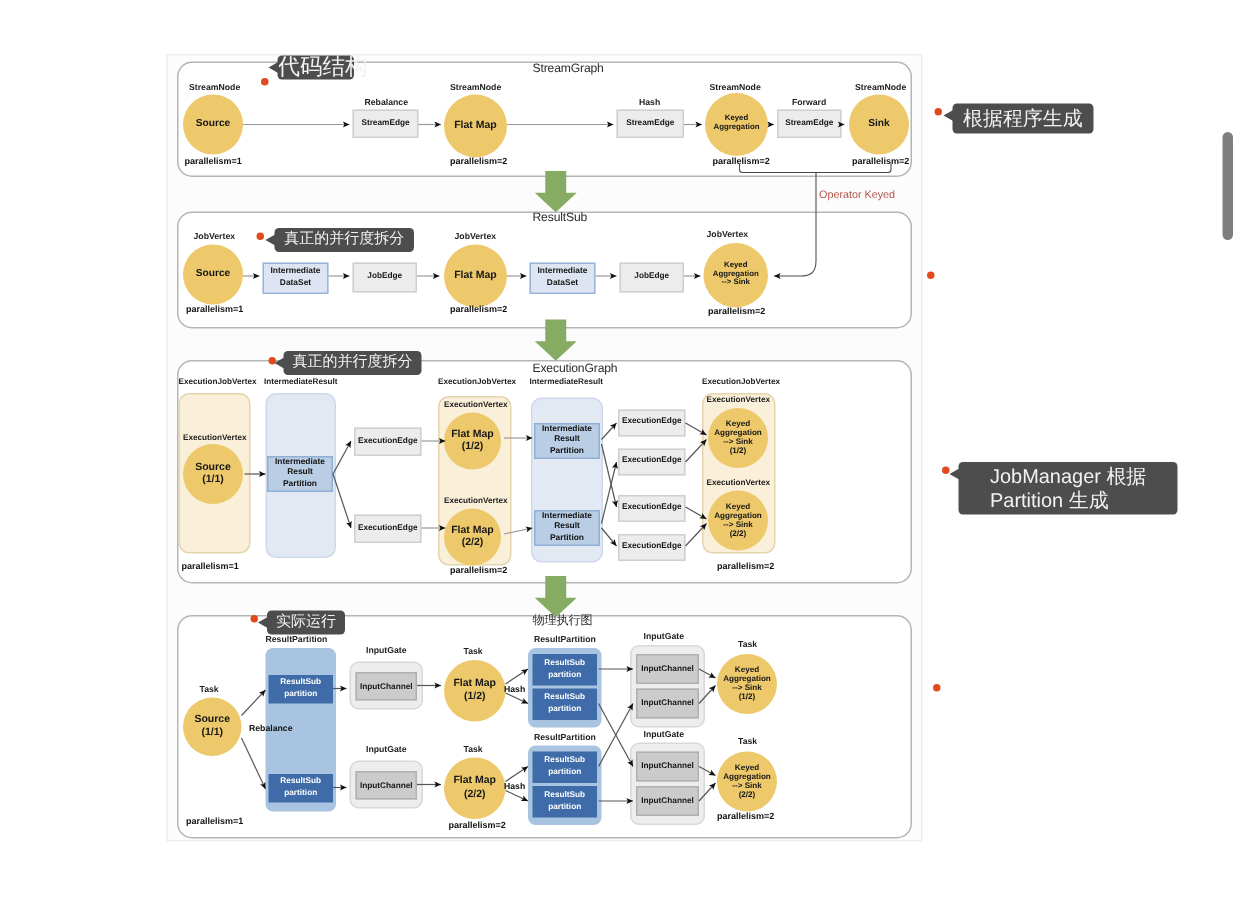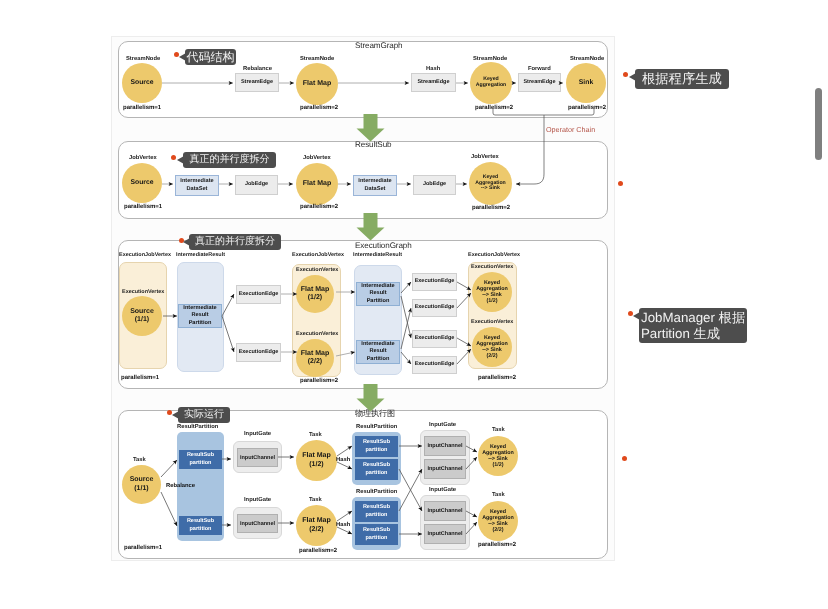--- a/index.html
+++ b/index.html
@@ -157,21 +157,21 @@
 <div class="par" style="left:475px;top:105px">parallelism=2</div>
 <div class="cap" style="left:528px;top:66px;">Forward</div>
 <div class="boxn grey-box" style="left:518px;top:73px;width:43px;height:19px;">
       <span>StreamEdge</span>
     </div>
 <div class="cap" style="left:570px;top:56px;">StreamNode</div>
 <div class="circ" style="left:566px;top:63px;width:40px;height:40px;font-size:6.8px">
       <span>Sink</span>
     </div>
 <div class="par" style="left:568px;top:105px">parallelism=2</div>
-<div id="opchain-label" style="left:546px;top:125px">Operator Chain</div>
+<div id="opchain-label" style="left:546px;top:125px">Operator Keyed</div>
 <div class="cap" style="left:129px;top:155px;">JobVertex</div>
 <div class="circ" style="left:122px;top:163px;width:40px;height:40px;font-size:6.8px">
       <span>Source</span>
     </div>
 <div class="par" style="left:124px;top:204px">parallelism=1</div>
 <div class="boxn blue-box" style="left:175px;top:175px;width:44px;height:21px;">
       <span style="white-space:pre-line">Intermediate
 DataSet</span>
     </div>
 <div class="boxn grey-box" style="left:235px;top:175px;width:43px;height:20px;">
@@ -356,27 +356,27 @@
     </div>
 <div class="cap" style="left:492px;top:492px;">Task</div>
 <div class="circ" style="left:478px;top:501px;width:40px;height:40px;font-size:5.4px">
       <span style="white-space:pre-line">Keyed
 Aggregation
 --&gt; Sink
 (2/2)</span>
     </div>
 <div class="par" style="left:478px;top:542px">parallelism=2</div>
 <div class="dot" style="left:174px;top:52px"></div>
-<div class="callout tag" style="left:185px;top:49px;width:51px;height:16px;font-size:12px;line-height:16px;text-align:center"><span class="ctail"></span><span>代码结构</span></div>
+<div class="callout tag" style="left:185px;top:37px;width:51px;height:16px;font-size:15px;line-height:16px;text-align:center"><span class="ctail"></span><span>代码结构</span></div>
 <div class="dot" style="left:171px;top:155px"></div>
 <div class="callout tag" style="left:183px;top:152px;width:93px;height:16px;font-size:10px;line-height:16px;text-align:center"><span class="ctail"></span><span>真正的并行度拆分</span></div>
 <div class="dot" style="left:179px;top:238px"></div>
 <div class="callout tag" style="left:189px;top:234px;width:92px;height:16px;font-size:10px;line-height:16px;text-align:center"><span class="ctail"></span><span>真正的并行度拆分</span></div>
 <div class="dot" style="left:167px;top:410px"></div>
 <div class="callout tag" style="left:178px;top:407px;width:52px;height:16px;font-size:10px;line-height:16px;text-align:center"><span class="ctail"></span><span>实际运行</span></div>
 <div class="dot" style="left:623px;top:72px"></div>
 <div class="callout" style="left:635px;top:69px;height:20px;font-size:13.3px;padding:0 7px"><span class="ctail"></span><span class="cline">根据程序生成</span></div>
 <div class="dot" style="left:618px;top:181px"></div>
 <div class="dot" style="left:628px;top:311px"></div>
-<div class="callout" style="left:639px;top:308px;height:35px;font-size:13.3px;padding:0 2px"><span class="ctail"></span><span class="cline">JobManager 根据</span><span class="cline">Partition 生成</span></div>
+<div class="callout" style="left:639px;top:308px;height:35px;font-size:13.3px;padding:0 21px"><span class="ctail"></span><span class="cline">JobManager 根据</span><span class="cline">Partition 生成</span></div>
 <div class="dot" style="left:622px;top:456px"></div>
 <div id="scrollbar-thumb"></div>
 </div>
 
 </body></html>

